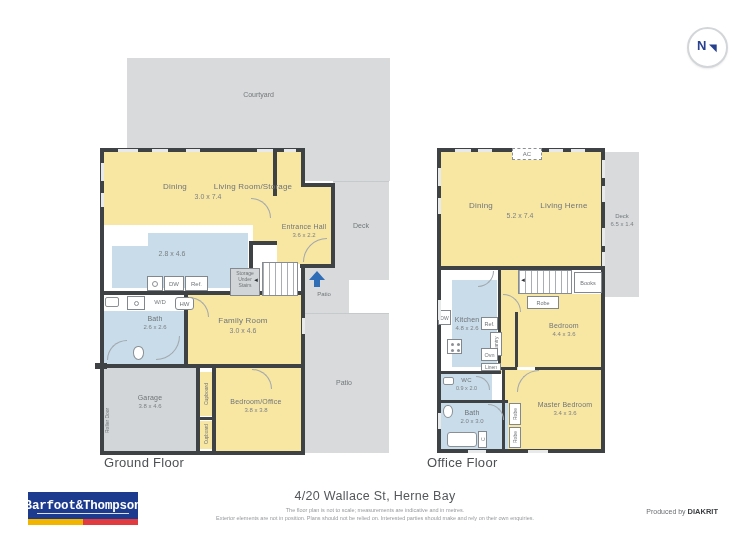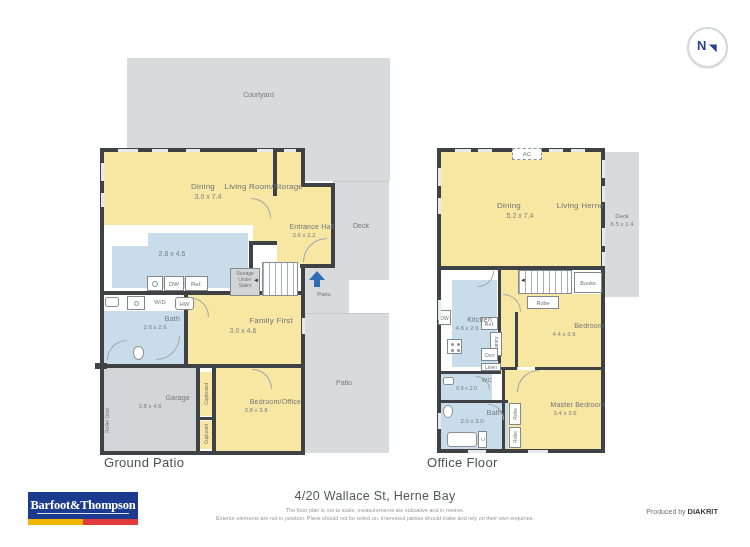--- a/index.html
+++ b/index.html
@@ -7,21 +7,21 @@
   body{font-family:"Liberation Sans",sans-serif}
   #canvas{position:relative;width:750px;height:547px;background:#fff;overflow:hidden}
   .abs{position:absolute}
   .outdoor{position:absolute;background:var(--outdoor-grey,#d8dadc)}
   .outdoor2{position:absolute;background:var(--outdoor-grey-dark,#d3d6d8)}
   .yellow{position:absolute;background:var(--room-yellow,#f8e7a3)}
   .blue{position:absolute;background:var(--wet-blue,#c9dcea)}
   .wall{position:absolute;background:var(--wall-dark,#3e4245)}
   .win{position:absolute;background:#e7e9ea}
   .bldg{position:absolute;background:#fff;border:4px solid var(--wall-dark,#3e4245)}
-  .lbl{position:absolute;color:#6f7478;font-size:8px;line-height:1.2;text-align:right;letter-spacing:.2px}
+  .lbl{position:absolute;color:#6f7478;font-size:8px;line-height:1.2;text-align:center;letter-spacing:.2px}
   .lbl7{font-size:7px}
   .dims{position:absolute;color:#7d8184;font-size:7px;line-height:1.2;text-align:center}
   .dims6{font-size:6px}
   .sm{position:absolute;color:#74787b;font-size:6.5px;line-height:1.2;text-align:center}
   .tiny{position:absolute;color:#6f7478;font-size:5px;line-height:1.15;text-align:center}
   .pre{white-space:pre-line}
   .vtext{writing-mode:vertical-rl;transform:rotate(180deg);font-size:5px;color:#6f7478;display:flex;align-items:center;justify-content:center}
   .box{position:absolute;background:#fff;border:1px solid #81878c;display:flex;align-items:center;justify-content:center;color:#6f7478}
   .pill{border-radius:3px}
   .arc{position:absolute;border-left:1px solid #a2a8ad;border-top:1px solid #a2a8ad;border-top-left-radius:100%}
@@ -124,30 +124,30 @@
     <div class="win" style="left:302px;top:318px;width:3px;height:16px"></div>
 
     <div class="lbl" style="left:135px;top:182px;width:80px">Dining</div>
     <div class="lbl" style="left:203px;top:182px;width:100px">Living Room/Storage</div>
     <div class="dims" style="left:168px;top:193px;width:80px">3.0 x 7.4</div>
     <div class="lbl lbl7" style="left:274px;top:223px;width:60px">Entrance Hall</div>
     <div class="dims dims6" style="left:274px;top:232px;width:60px">3.6 x 2.2</div>
     <div class="dims" style="left:122px;top:250px;width:100px">2.8 x 4.6</div>
     <div class="lbl lbl7" style="left:130px;top:315px;width:50px">Bath</div>
     <div class="dims dims6" style="left:130px;top:324px;width:50px">2.6 x 2.6</div>
-    <div class="lbl" style="left:193px;top:316px;width:100px">Family First</div>
+    <div class="lbl" style="left:193px;top:316px;width:100px">Family Room</div>
     <div class="dims" style="left:193px;top:327px;width:100px">3.0 x 4.6</div>
     <div class="lbl lbl7" style="left:110px;top:394px;width:80px">Garage</div>
     <div class="dims dims6" style="left:110px;top:403px;width:80px">3.8 x 4.6</div>
     <div class="vtext abs" style="left:102px;top:396px;width:9px;height:48px">Roller Door</div>
     <div class="vtext abs" style="left:200px;top:374px;width:12px;height:40px">Cupboard</div>
     <div class="vtext abs" style="left:200px;top:421px;width:12px;height:27px;font-size:4.5px">Cupboard</div>
     <div class="lbl lbl7" style="left:211px;top:398px;width:90px">Bedroom/Office</div>
     <div class="dims dims6" style="left:211px;top:407px;width:90px">3.8 x 3.8</div>
-    <div class="floor-title" style="left:104px;top:455px">Ground Patio</div>
+    <div class="floor-title" style="left:104px;top:455px">Ground Floor</div>
   </div>
 
   <div>
     <div class="outdoor" style="left:605px;top:152px;width:34px;height:145px"></div>
     <div class="sm" style="left:605px;top:213px;width:34px;font-size:6px">Deck</div>
     <div class="dims dims6" style="left:601px;top:221px;width:42px">6.5 x 1.4</div>
 
     <div class="bldg" style="left:437px;top:148px;width:168px;height:305px"></div>
 
     <div class="yellow" style="left:441px;top:152px;width:160px;height:114px"></div>
@@ -249,21 +249,21 @@
     <div class="floor-title" style="left:427px;top:455px">Office Floor</div>
   </div>
 
   <div class="compass" style="left:687px;top:27px">
     <span class="abs" style="left:8px;top:9px;font-size:13px;font-weight:bold;color:var(--compass-navy,#27418f)">N</span>
     <span class="abs" style="left:20px;top:13px;font-size:10px;color:var(--compass-navy,#27418f)">◥</span>
   </div>
 
   <div class="abs" style="left:28px;top:492px;width:110px;height:33px">
     <div class="abs" style="left:0;top:0;width:110px;height:27px;background:var(--brand-blue,#1d3b8e)">
-      <div style="width:100%;height:100%;display:flex;align-items:center;justify-content:center;color:#fff;font-family:Liberation Serif, serif;font-weight:bold;font-size:12.5px;letter-spacing:-.2px">Barfoot&amp;Thompson</div>
+      <div style="width:100%;height:100%;display:flex;align-items:center;justify-content:center;color:#fff;font-family:Liberation Mono, monospace;font-weight:bold;font-size:12.5px;letter-spacing:-.2px">Barfoot&amp;Thompson</div>
       <div class="abs" style="left:9px;top:21px;width:92px;height:1px;background:rgba(255,255,255,.85)"></div>
     </div>
     <div class="abs" style="left:0;top:27px;width:55px;height:6px;background:var(--stripe-gold,#f1b500)"></div>
     <div class="abs" style="left:55px;top:27px;width:55px;height:6px;background:var(--stripe-red,#e23b3f)"></div>
   </div>
 
   <div class="abs" style="left:175px;top:489px;width:400px;text-align:center;font-size:12.5px;color:#54585b;letter-spacing:.3px">4/20 Wallace St, Herne Bay</div>
   <div class="abs" style="left:95px;top:507px;width:560px;text-align:center;font-size:5.5px;color:#97999c">The floor plan is not to scale; measurements are indicative and in metres.</div>
   <div class="abs" style="left:95px;top:515px;width:560px;text-align:center;font-size:5.5px;color:#97999c">Exterior elements are not in position. Plans should not be relied on. Interested parties should make and rely on their own enquiries.</div>
   <div class="abs" style="left:590px;top:507px;width:128px;text-align:right;font-size:7px;color:#6b6e71">

